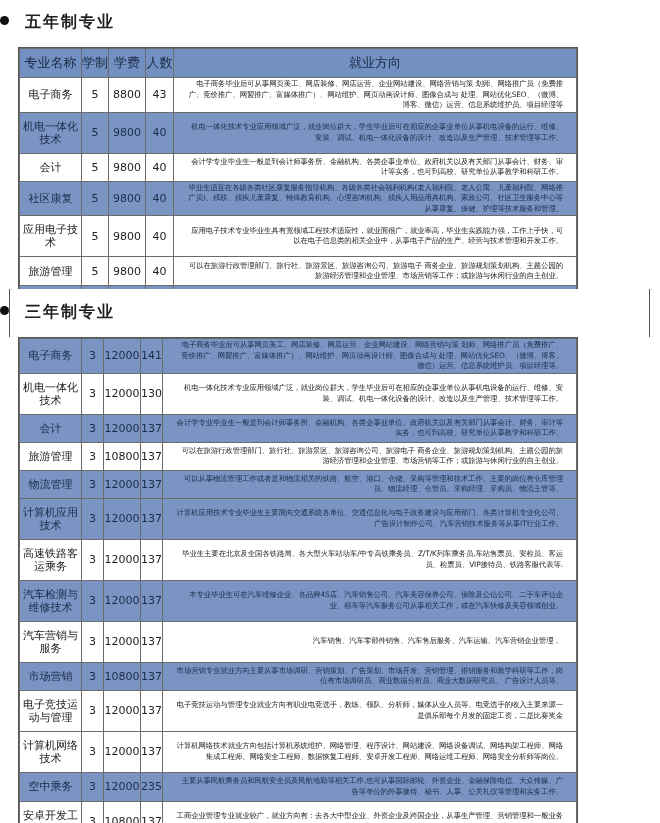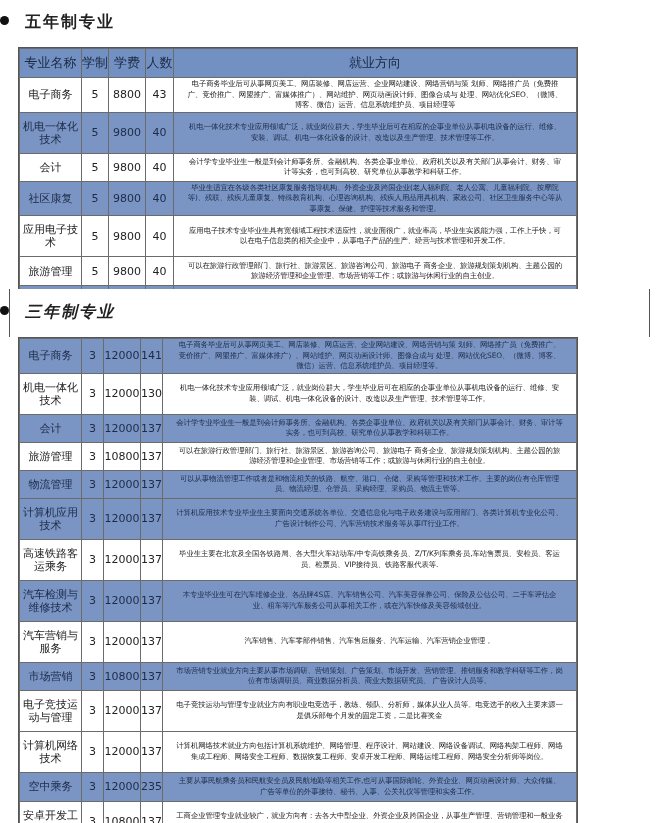--- a/index.html
+++ b/index.html
@@ -21,21 +21,21 @@
     border: 1px solid #6b6b6b;
     text-align: center; vertical-align: middle;
     overflow: hidden;
   }
   table.grid th {
     background: #7390c2; color: #1b2a44; font-weight: normal; font-size: 13px; height: 29px; padding: 0;
   }
   table.grid td.name { font-size: 11px; line-height: 13px; padding: 7px 1px; }
   table.grid td.num { font-size: 11px; }
   table.grid td.desc {
-    text-align: center; font-size: 7.4px; line-height: 10.5px; padding: 1px 13px; letter-spacing: -0.1px;
+    text-align: right; font-size: 7.4px; line-height: 10.5px; padding: 1px 13px; letter-spacing: -0.1px;
   }
   tr.blue td { background: #7a94c4; color: #1c2c48; }
   tr.white td { background: #ffffff; color: #222; }
 
   .mid-title-row { position: absolute; left: 9px; width: 641px; height: 48px; border-left: 1px solid #555; border-right: 1px solid #555; background: #fff; }
 </style>
 </head>
 <body>
 
 <div class="section-title" style="top:12px;">
@@ -80,21 +80,21 @@
     <td class="num">5</td>
     <td class="num">9800</td>
     <td class="num">40</td>
     <td class="desc">会计学专业毕业生一般是到会计师事务所、金融机构、各类企事业单位、政府机关以及有关部门从事会计、财务、审计等实务，也可到高校、研究单位从事教学和科研工作。</td>
   </tr>
         <tr class="blue" style="height: 30px;">
     <td class="name">社区康复</td>
     <td class="num">5</td>
     <td class="num">9800</td>
     <td class="num">40</td>
-    <td class="desc">毕业生适宜在各级各类社区康复服务指导机构、外资企业及跨国企业(老人福利院、老人公寓、儿童福利院、按摩院等)、残联、残疾儿童康复、特殊教育机构、心理咨询机构、残疾人用品用具机构、家政公司、社区卫生服务中心等从事康复、保健、护理等技术服务和管理。</td>
+    <td class="desc">毕业生适宜在各级各类社区康复服务指导机构、各级各类社会福利机构(老人福利院、老人公寓、儿童福利院、网络推广员)、残联、残疾儿童康复、特殊教育机构、心理咨询机构、残疾人用品用具机构、家政公司、社区卫生服务中心等从事康复、保健、护理等技术服务和管理。</td>
   </tr>
         <tr class="white" style="height: 30px;">
     <td class="name">应用电子技术</td>
     <td class="num">5</td>
     <td class="num">9800</td>
     <td class="num">40</td>
     <td class="desc">应用电子技术专业毕业生具有宽领域工程技术适应性，就业面很广，就业率高，毕业生实践能力强，工作上手快，可以在电子信息类的相关企业中，从事电子产品的生产、经营与技术管理和开发工作。</td>
   </tr>
         <tr class="white" style="height: 29px;">
     <td class="name">旅游管理</td>
@@ -108,21 +108,21 @@
     <td class="num">5</td>
     <td class="num">9800</td>
     <td class="num">40</td>
     <td class="desc">可以从事物流管理工作或者是和物流相关的铁路、航空、港口、仓储、采购等管理和技术工作。主要的岗位有仓库管理员、物流经理、仓管员、采购经理、采购员、物流主管等。</td>
   </tr>
       </tbody>
   </table>
 </div>
 
 <div class="mid-title-row" style="top:289px;"></div>
-<div class="section-title" style="top:302px;font-style:italic;">
+<div class="section-title" style="top:302px;">
   <span class="bullet"></span><span>三年制专业</span>
 </div>
 
 <div class="frame" style="top:337px;">
   <table class="grid">
     <colgroup>
       <col style="width:62px">
         <col style="width:22px">
         <col style="width:37px">
         <col style="width:22px">
@@ -211,21 +211,21 @@
     <td class="num">3</td>
     <td class="num">12000</td>
     <td class="num">137</td>
     <td class="desc">计算机网络技术就业方向包括计算机系统维护、网络管理、程序设计、网站建设、网络设备调试、网络构架工程师、网络集成工程师、网络安全工程师、数据恢复工程师、安卓开发工程师、网络运维工程师、网络安全分析师等岗位。</td>
   </tr>
         <tr class="blue" style="height: 29px;">
     <td class="name">空中乘务</td>
     <td class="num">3</td>
     <td class="num">12000</td>
     <td class="num">235</td>
-    <td class="desc">主要从事民航乘务员和民航安全员及民航地勤等相关工作,也可从事国际邮轮、外资企业、网页动画设计师、大众传媒、广告等单位的外事接待、秘书、人事、公关礼仪等管理和实务工作。</td>
+    <td class="desc">主要从事民航乘务员和民航安全员及民航地勤等相关工作,也可从事国际邮轮、外资企业、金融保险电信、大众传媒、广告等单位的外事接待、秘书、人事、公关礼仪等管理和实务工作。</td>
   </tr>
         <tr class="white" style="height: 33px;">
     <td class="name">安卓开发工程师</td>
     <td class="num">3</td>
     <td class="num">10800</td>
     <td class="num">137</td>
     <td class="desc">工商企业管理专业就业较广，就业方向有：去各大中型企业、外资企业及跨国企业，从事生产管理、营销管理和一般业务管理工作，也可从事财务管理、人力资源管理、营销策划、商品调研、市场预测和经济数量分析等工作</td>
   </tr>
       </tbody>
   </table>

